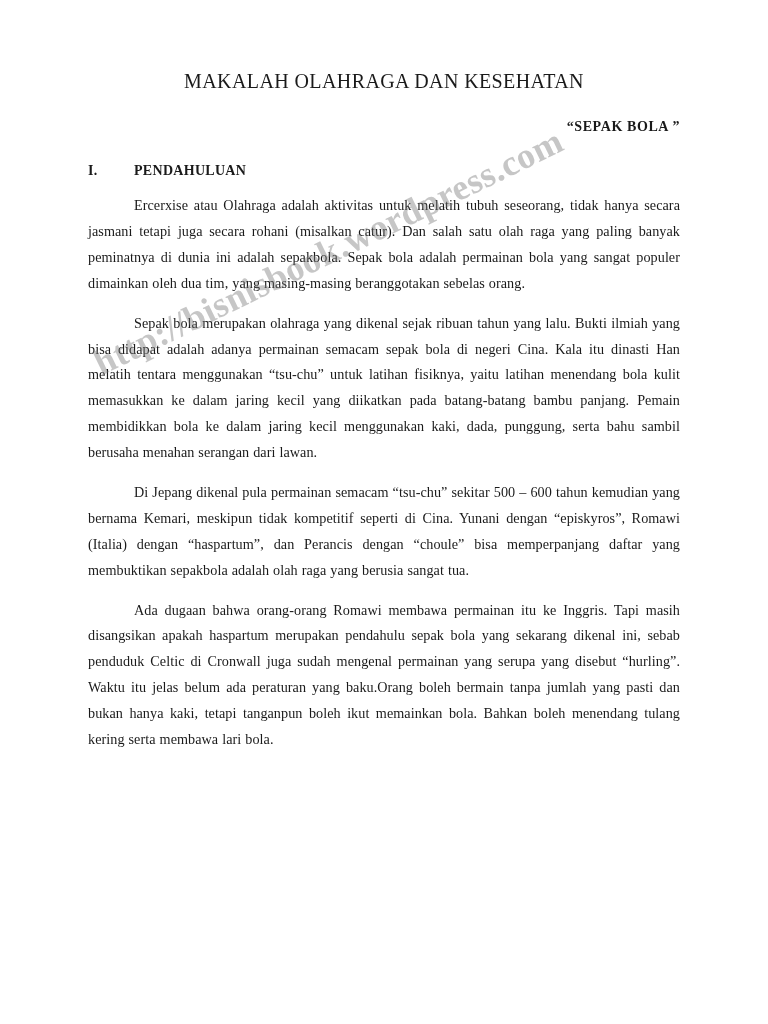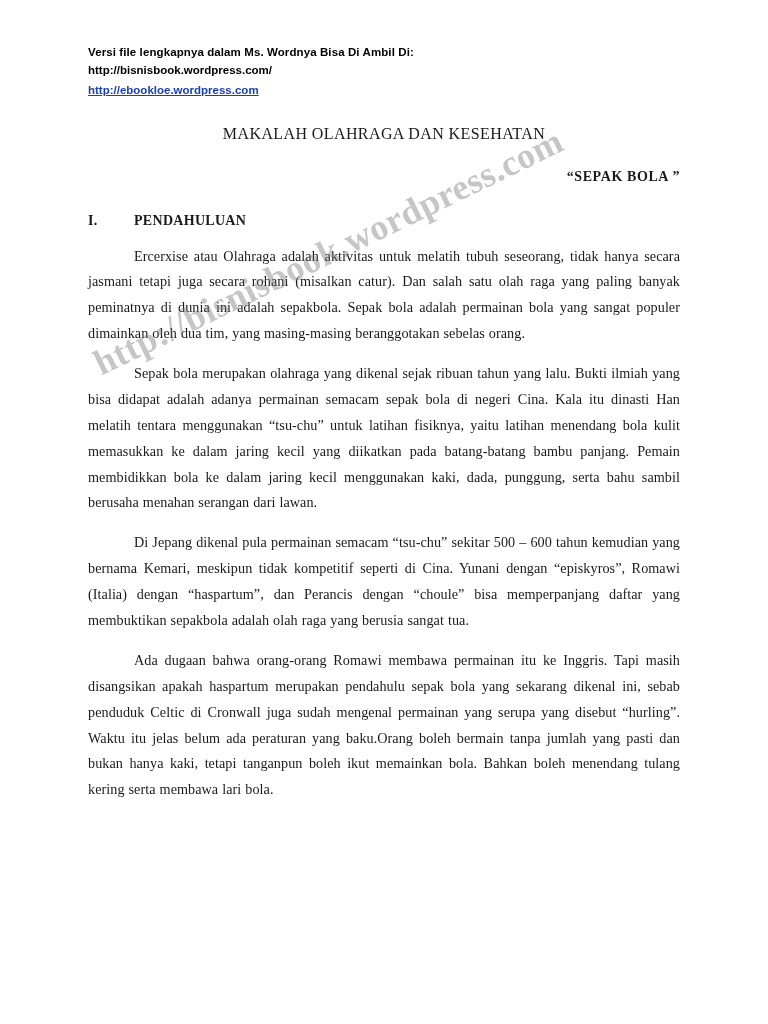--- a/index.html
+++ b/index.html
@@ -41,21 +41,21 @@
     font-family: "Liberation Sans", sans-serif;
     font-size: 11.5px;
     font-weight: bold;
     line-height: 1.55;
     color: #1a3fb0;
     text-decoration: underline;
     display: inline-block;
   }
   .doc-title {
     text-align: center;
-    font-size: 16px;
+    font-size: 20px;
     letter-spacing: 0.4px;
     margin-top: 26px;
     font-family: "Liberation Serif", serif;
   }
   .doc-subtitle {
     text-align: right;
     font-size: 14px;
     font-weight: bold;
     letter-spacing: 0.6px;
     margin-top: 26px;
@@ -112,25 +112,20 @@
 <body>
 
 <div class="page">
 
   <div class="watermark">
     <span>http://bisnisbook.wordpress.com</span>
   </div>
 
   <div class="content">
 
-    <div>
-      <div class="header-block">Versi file lengkapnya dalam Ms. Wordnya Bisa Di Ambil Di:</div>
-      <div class="header-url">http://bisnisbook.wordpress.com/</div>
-      <div><a class="header-link" href="#">http://ebookloe.wordpress.com</a></div>
-    </div>
 
     <div class="doc-title">MAKALAH OLAHRAGA DAN KESEHATAN</div>
     <div class="doc-subtitle">“SEPAK BOLA ”</div>
 
     <div class="section-head">
       <span class="section-num">I.</span>
       <span>PENDAHULUAN</span>
     </div>
 
     <p class="para">Ercerxise atau Olahraga adalah aktivitas untuk melatih tubuh seseorang, tidak hanya secara jasmani tetapi juga secara rohani (misalkan catur). Dan salah satu olah raga yang paling banyak peminatnya di dunia ini adalah sepakbola. Sepak bola adalah permainan bola yang sangat populer dimainkan oleh dua tim, yang masing-masing beranggotakan sebelas orang.</p>

